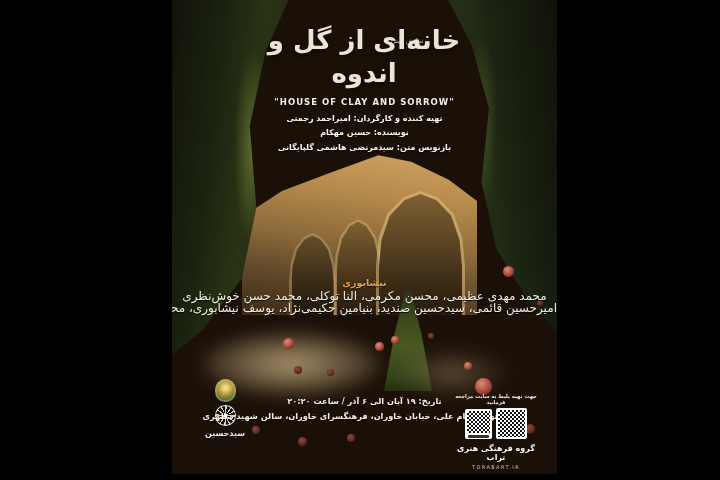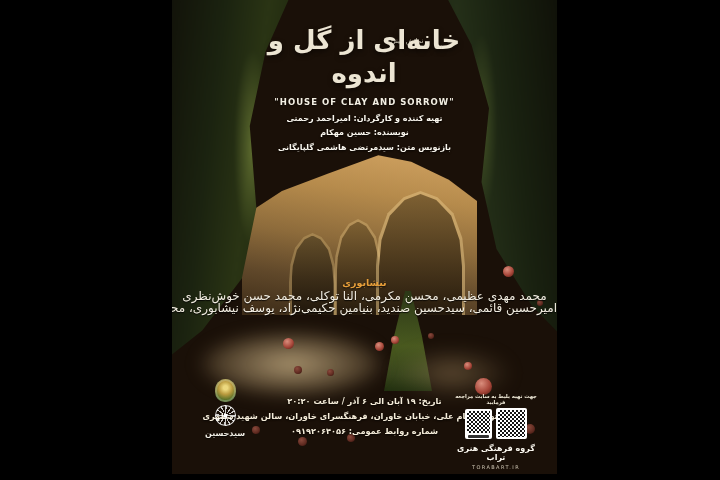--- a/index.html
+++ b/index.html
@@ -155,21 +155,20 @@
 
     <div class="txt fa cast-h">نیشابوری</div>
     <div class="txt fa cast">
       <div style="position:static;">محمد مهدی عظیمی، محسن مکرمی، النا توکلی، محمد حسن خوش‌نظری</div>
       <div style="position:static;">امیرحسین قائمی، سیدحسین صندید، بنیامین حکیمی‌نژاد، یوسف نیشابوری، محمد یاسین نیشابوری</div>
     </div>
 
     <div class="txt fa info">
       <div style="position:static;">تاریخ: ۱۹ آبان الی ۶ آذر / ساعت ۲۰:۲۰</div>
       <div style="position:static;">مکان: اتوبان امام علی، خیابان خاوران، فرهنگسرای خاوران، سالن شهید مطهری</div>
-      <div style="position:static;">شماره روابط عمومی: ۰۹۱۹۲۰۶۴۰۵۶</div>
     </div>
 
     <div class="ticket">
       <span class="tk-cap fa">جهت تهیه بلیط به سایت مراجعه فرمایید</span>
       <span class="qr-row">
         <span class="qr qr1">
             <i></i>
             <u></u>
           </span>
         <span class="qr qr2">

